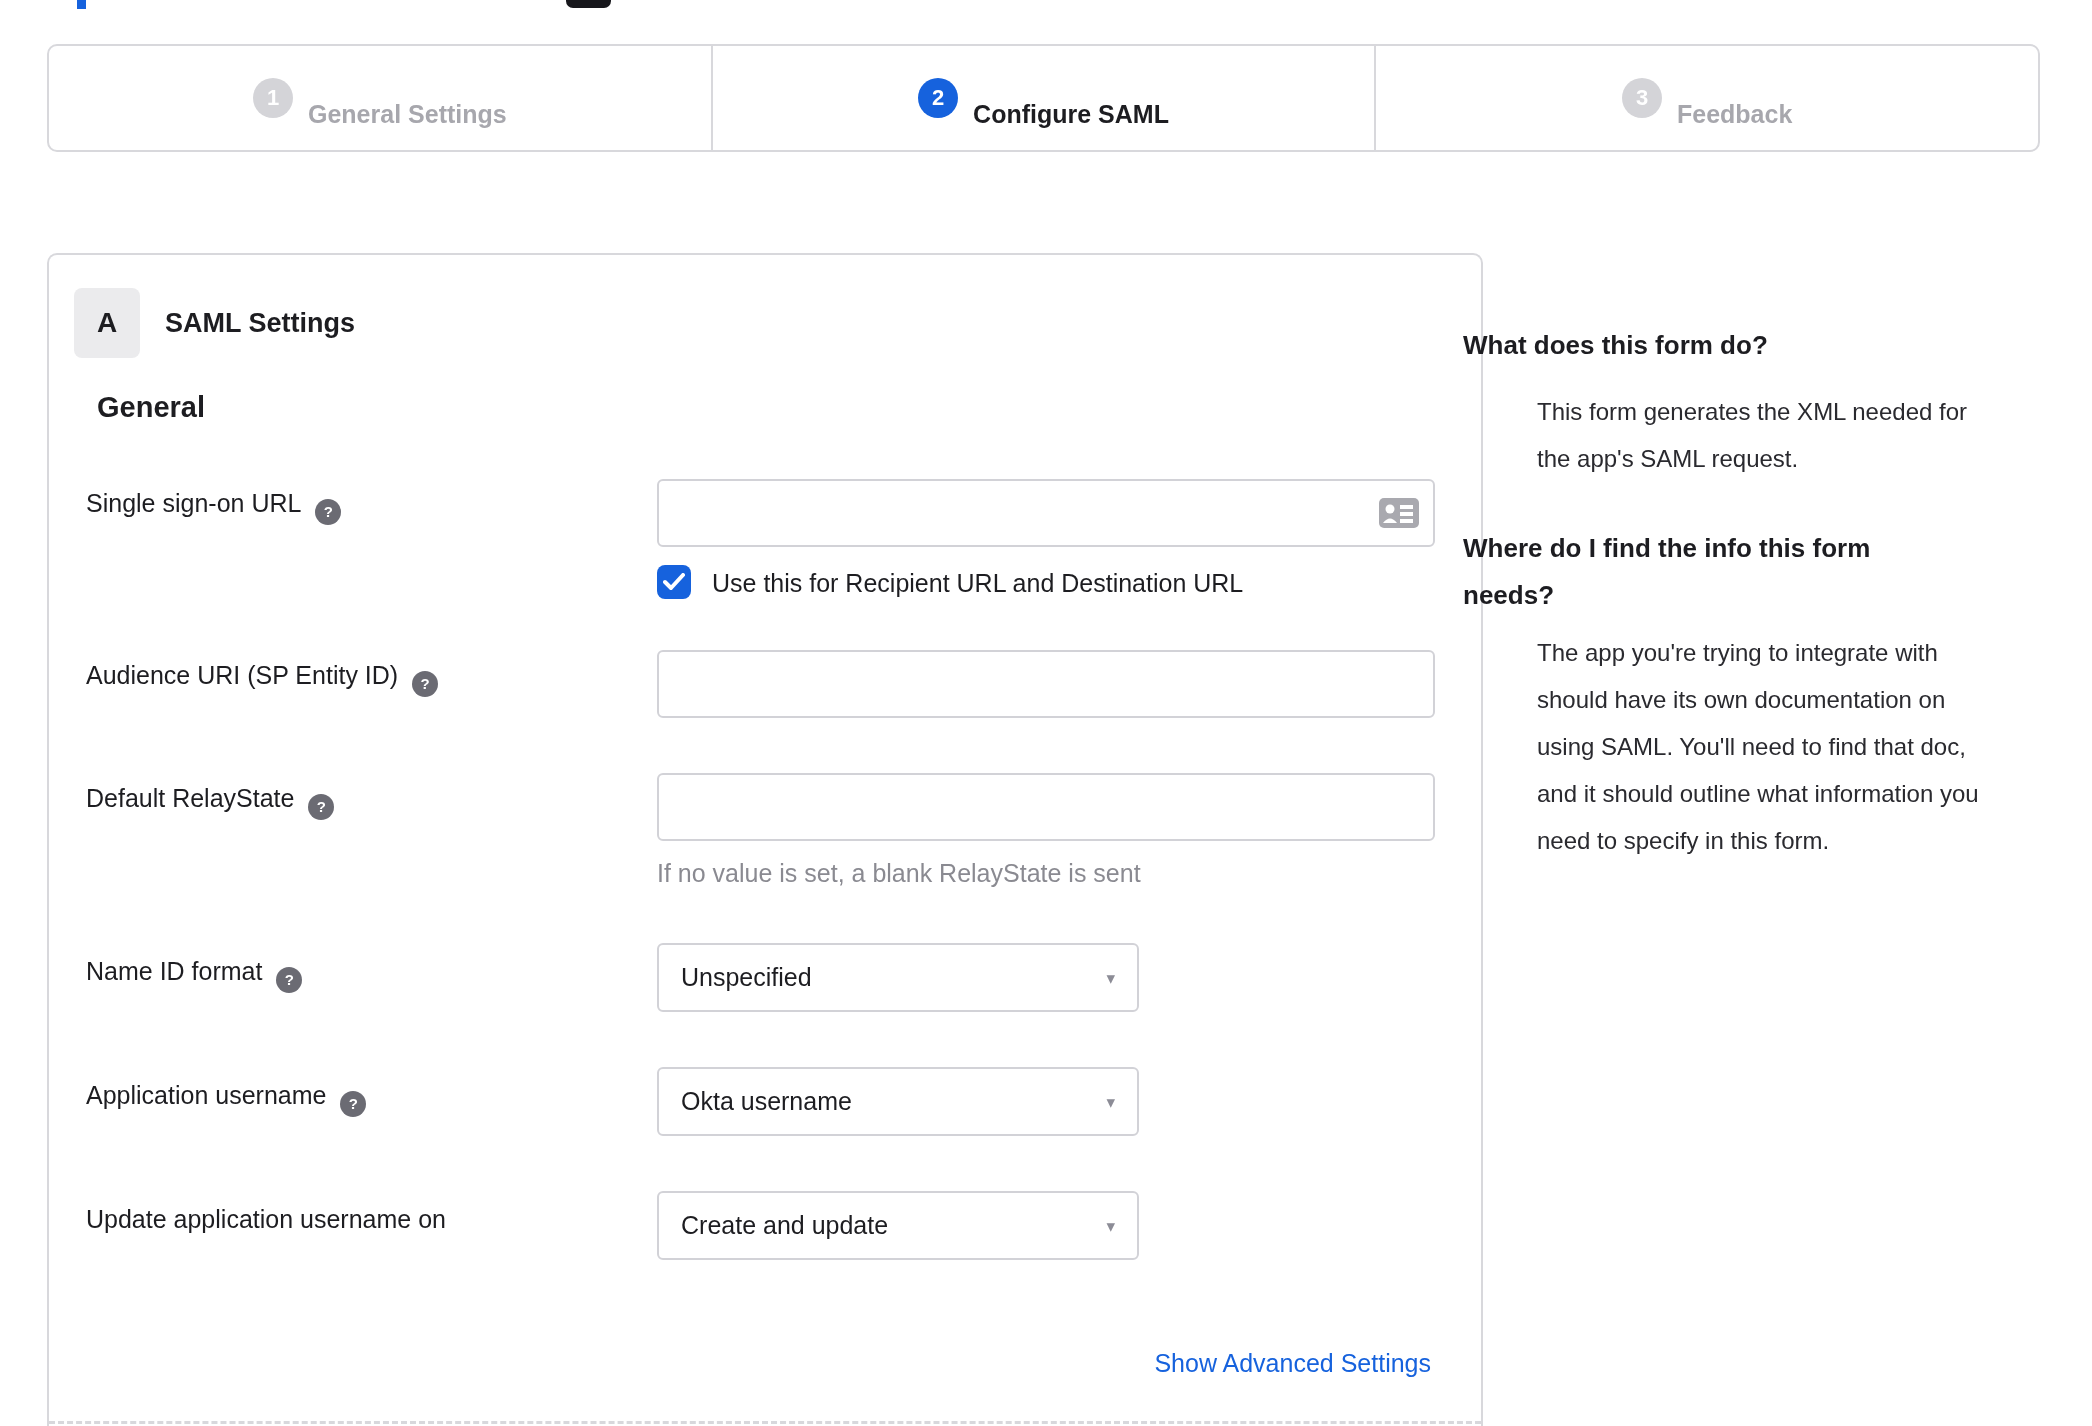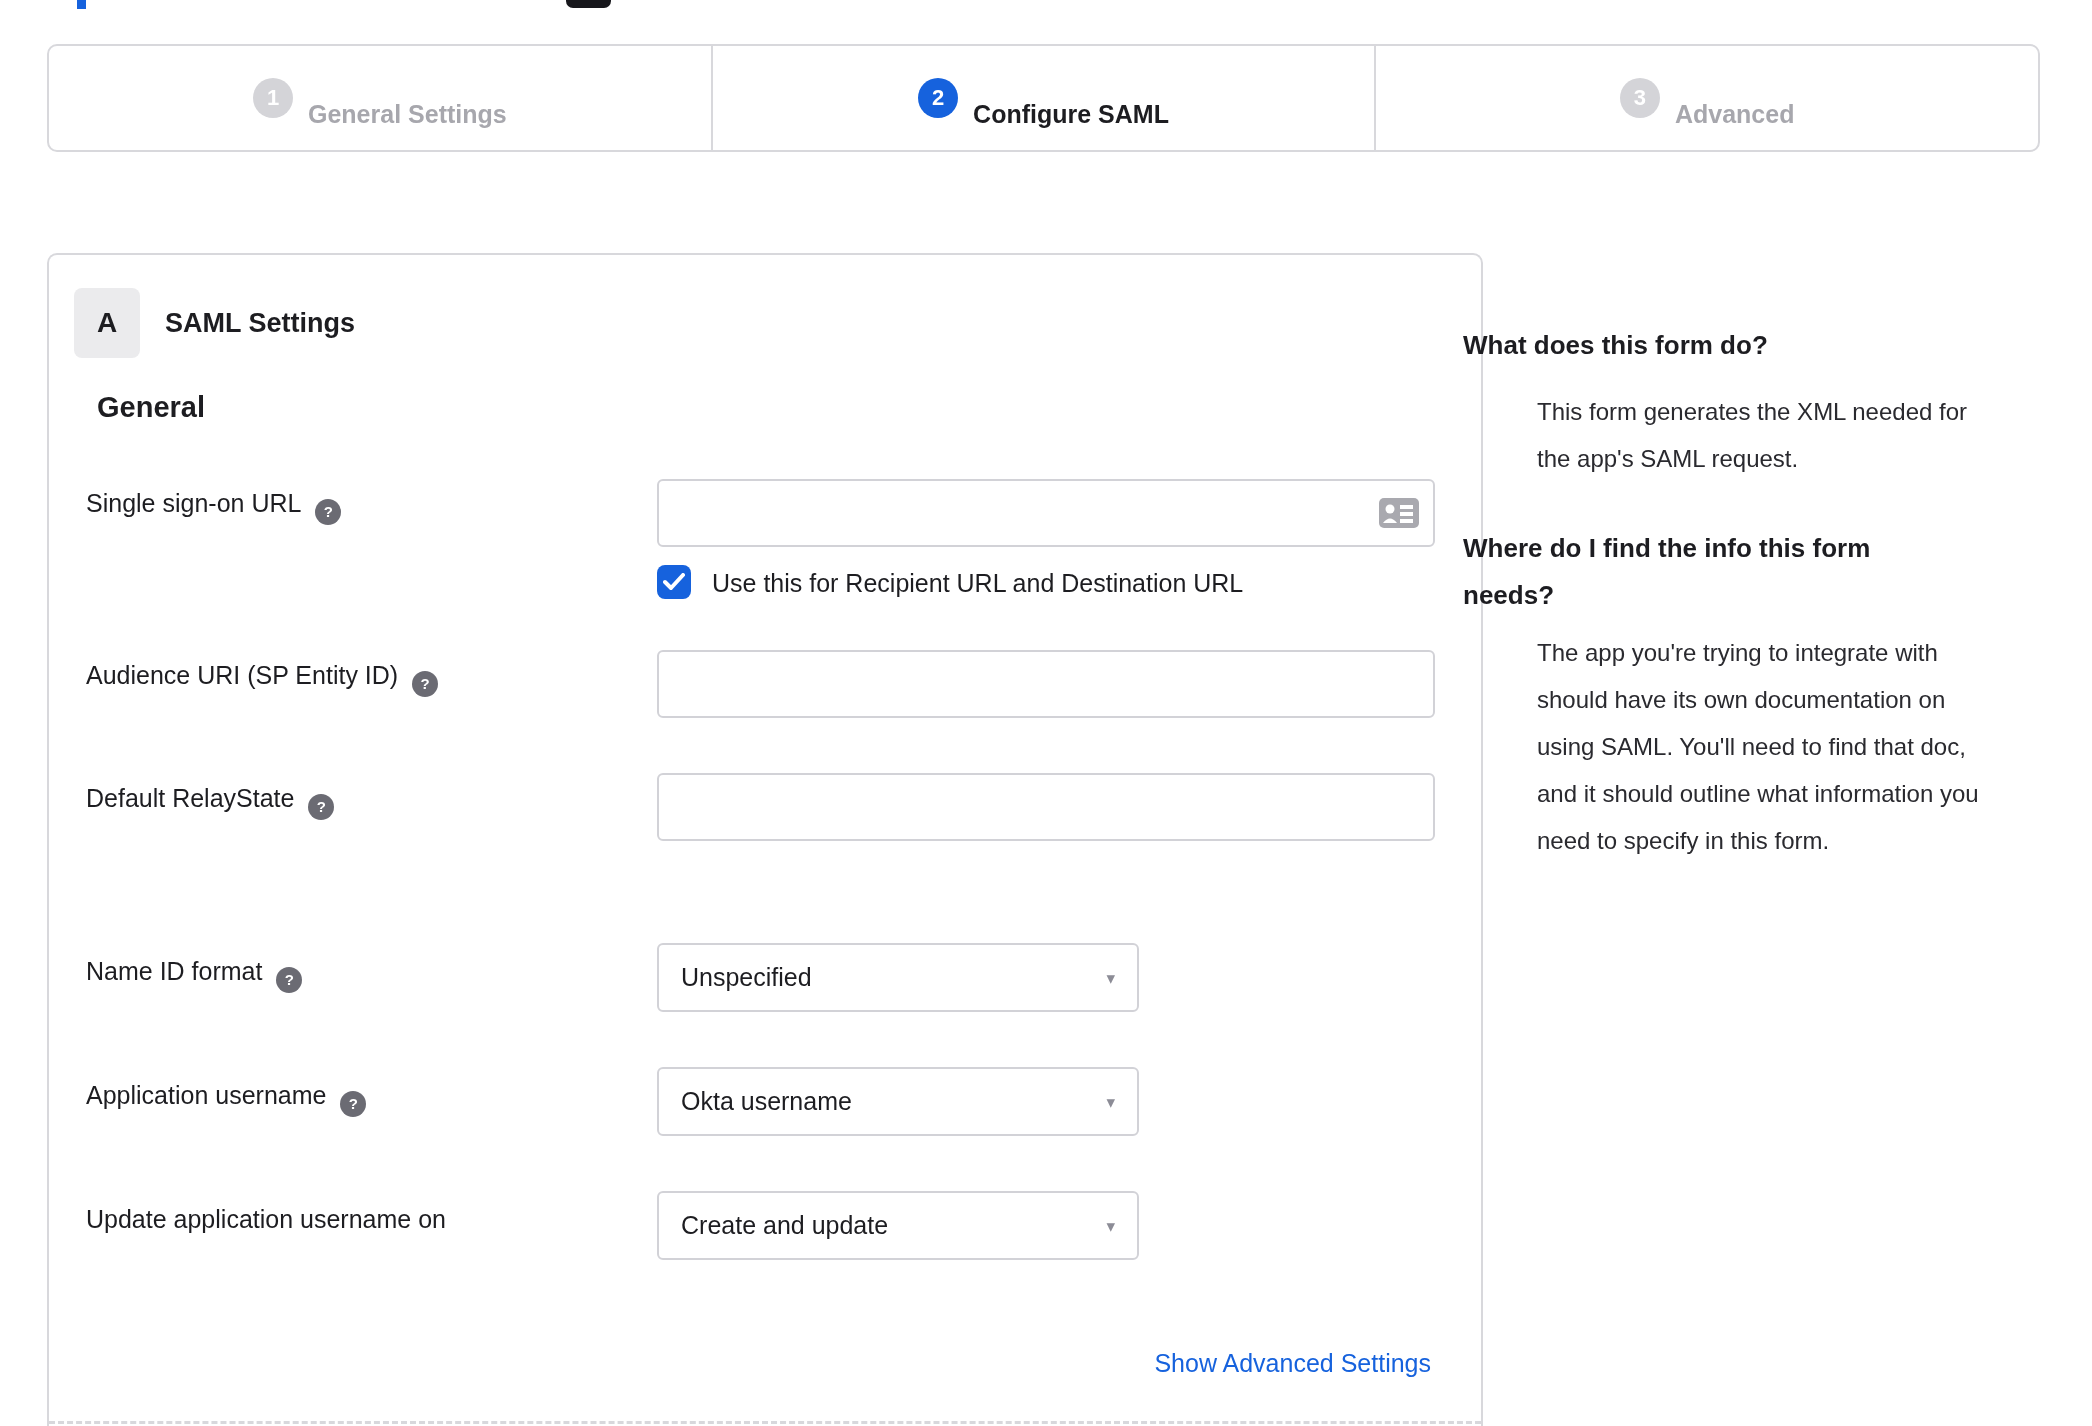--- a/index.html
+++ b/index.html
@@ -71,21 +71,21 @@
   <div class="step inactive">
     <span class="step-circle">1</span>
     <span class="step-label">General Settings</span>
   </div>
   <div class="step active">
     <span class="step-circle">2</span>
     <span class="step-label">Configure SAML</span>
   </div>
   <div class="step inactive">
     <span class="step-circle">3</span>
-    <span class="step-label">Advanced</span>
+    <span class="step-label">Feedback</span>
   </div>
 </div>
 
 <div class="abs panel">
 
   <div class="abs badge-a">A</div>
   <div class="abs panel-title">SAML Settings</div>
 
   <div class="abs section-title">General</div>
 
@@ -113,20 +113,21 @@
     <span>Audience URI (SP Entity ID)</span><span class="help-icon">?</span>
   </div>
 
   <div class="abs checkbox-label">Use this for Recipient URL and Destination URL</div>
   <input class="abs text-input" style="top: 395px;" type="text" value="">
 
   <div class="abs field-label" style="top:529px;">
     <span>Default RelayState</span><span class="help-icon">?</span>
   </div>
   <input class="abs text-input" style="top: 518px;" type="text" value="">
+  <div class="abs helper-text">If no value is set, a blank RelayState is sent</div>
 
   <div class="abs field-label" style="top:702px;">
     <span>Name ID format</span><span class="help-icon">?</span>
   </div>
   <div class="abs select" style="top:688px;">
     <span>Unspecified</span>
     <span class="select-arrow">▾</span>
   </div>
 
   <div class="abs field-label" style="top:826px;">

